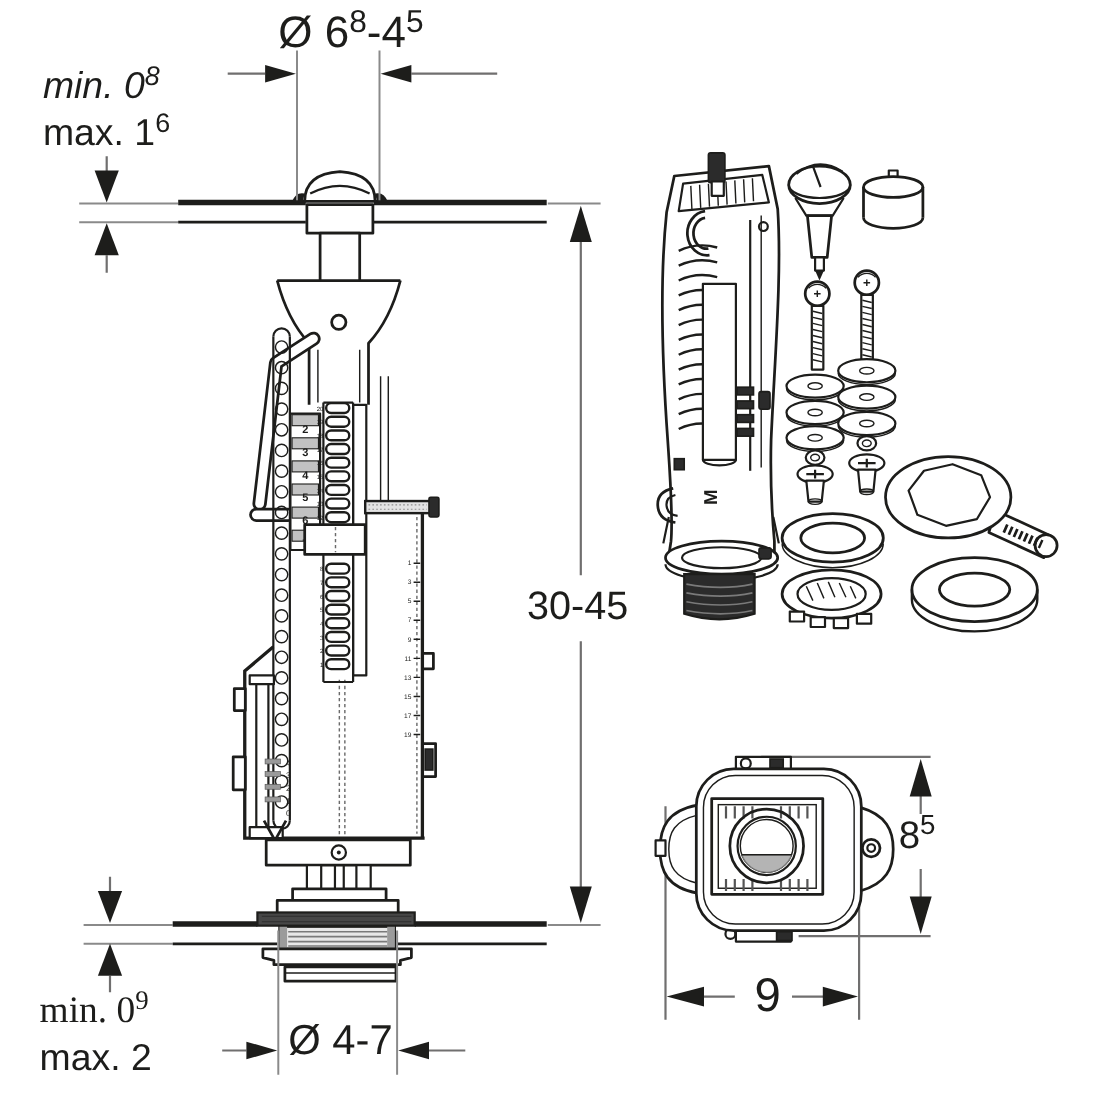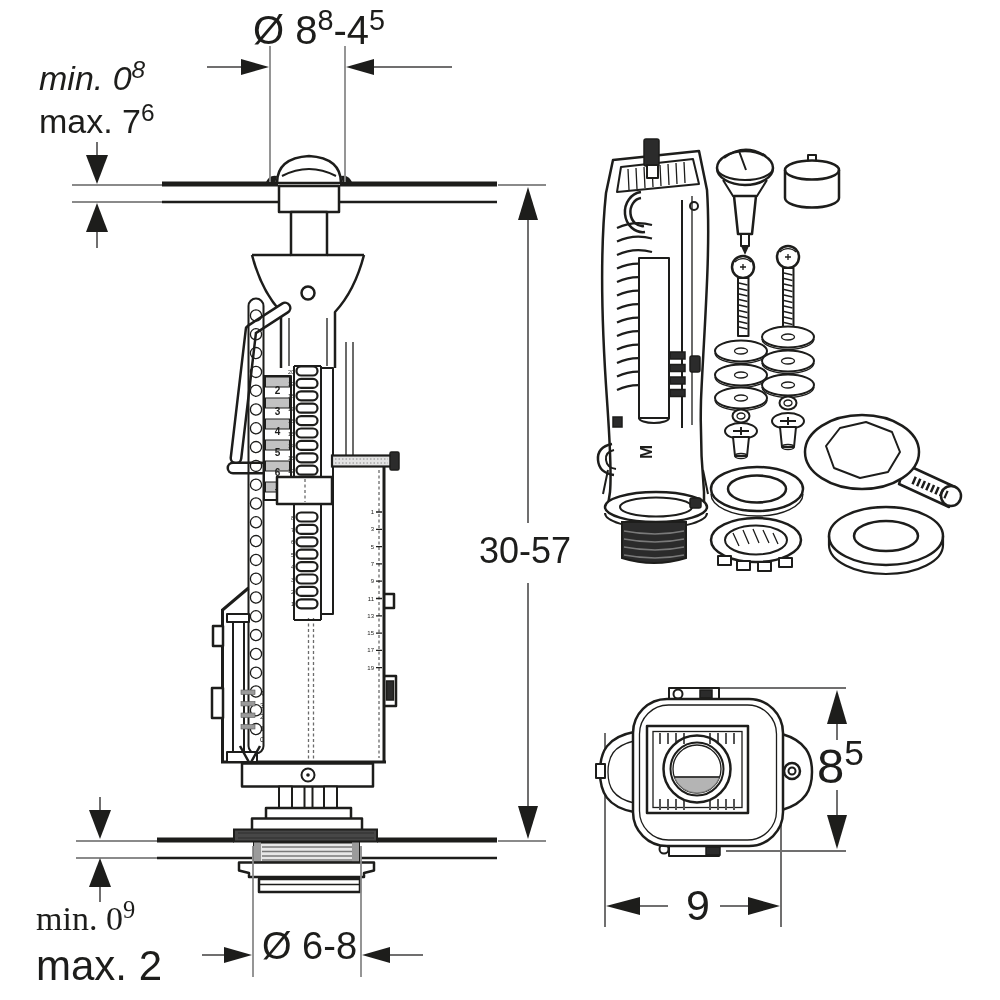--- a/index.html
+++ b/index.html
@@ -434,48 +434,48 @@
     <path class="hatchln" d="M660,799 v11 M668,799 v11 M676,799 v11 M684,799 v11 M710,799 v11 M718,799 v11 M726,799 v11 M734,799 v11"></path>
     <circle class="s25" cx="697" cy="769" r="33.5" fill="#fff"></circle>
     <circle class="s2" cx="697" cy="769" r="26.5" fill="#fff"></circle>
     <circle class="s13" cx="697" cy="769" r="24" fill="none"></circle>
     <path d="M674.4,777 A24,24 0 0 0 719.6,777 Z" fill="#b4b4b4" stroke="#7d7d7d" stroke-width="1"></path>
     <path class="s13" d="M674,777 H720"></path>
   </g>
 </svg>
 
 <div class="lbl" style="left:253px;top:10px;font-size:40px;">
-  <span>Ø 8</span><span class="sup">8</span><span>-4</span><span class="sup">5</span>
+  <span>Ø 6</span><span class="sup">8</span><span>-4</span><span class="sup">5</span>
 </div>
 
 <div class="lbl" style="left:39px;top:61px;font-size:34px;font-style:italic;">
   <span>min. 0</span><span class="sup">8</span>
 </div>
 
 <div class="lbl" style="left:39px;top:104px;font-size:34px;">
-  <span>max. 7</span><span class="sup">6</span>
+  <span>max. 1</span><span class="sup">6</span>
 </div>
 
 <div class="lbl" style="left:479px;top:533px;font-size:36px;">
-  <span>30-57</span>
+  <span>30-45</span>
 </div>
 
 <div class="lbl" style="left:36px;top:902px;font-size:34px;font-family:Liberation Serif, serif;">
   <span>min. 0</span><span class="sup">9</span>
 </div>
 
-<div class="lbl" style="left:36px;top:945px;font-size:42px;">
+<div class="lbl" style="left:36px;top:945px;font-size:34px;">
   <span>max. 2</span>
 </div>
 
 <div class="lbl" style="left:262px;top:927px;font-size:38px;">
-  <span>Ø 6-8</span>
-</div>
-
-<div class="lbl" style="left:817px;top:742px;font-size:49px;text-align:right;">
+  <span>Ø 4-7</span>
+</div>
+
+<div class="lbl" style="left:817px;top:742px;font-size:35px;text-align:right;">
   <span>8</span><span class="sup">5</span>
 </div>
 
 <div class="lbl" style="left:686px;top:884px;font-size:43px;">
   <span>9</span>
 </div>
 
 </div>
 
 </body></html>

